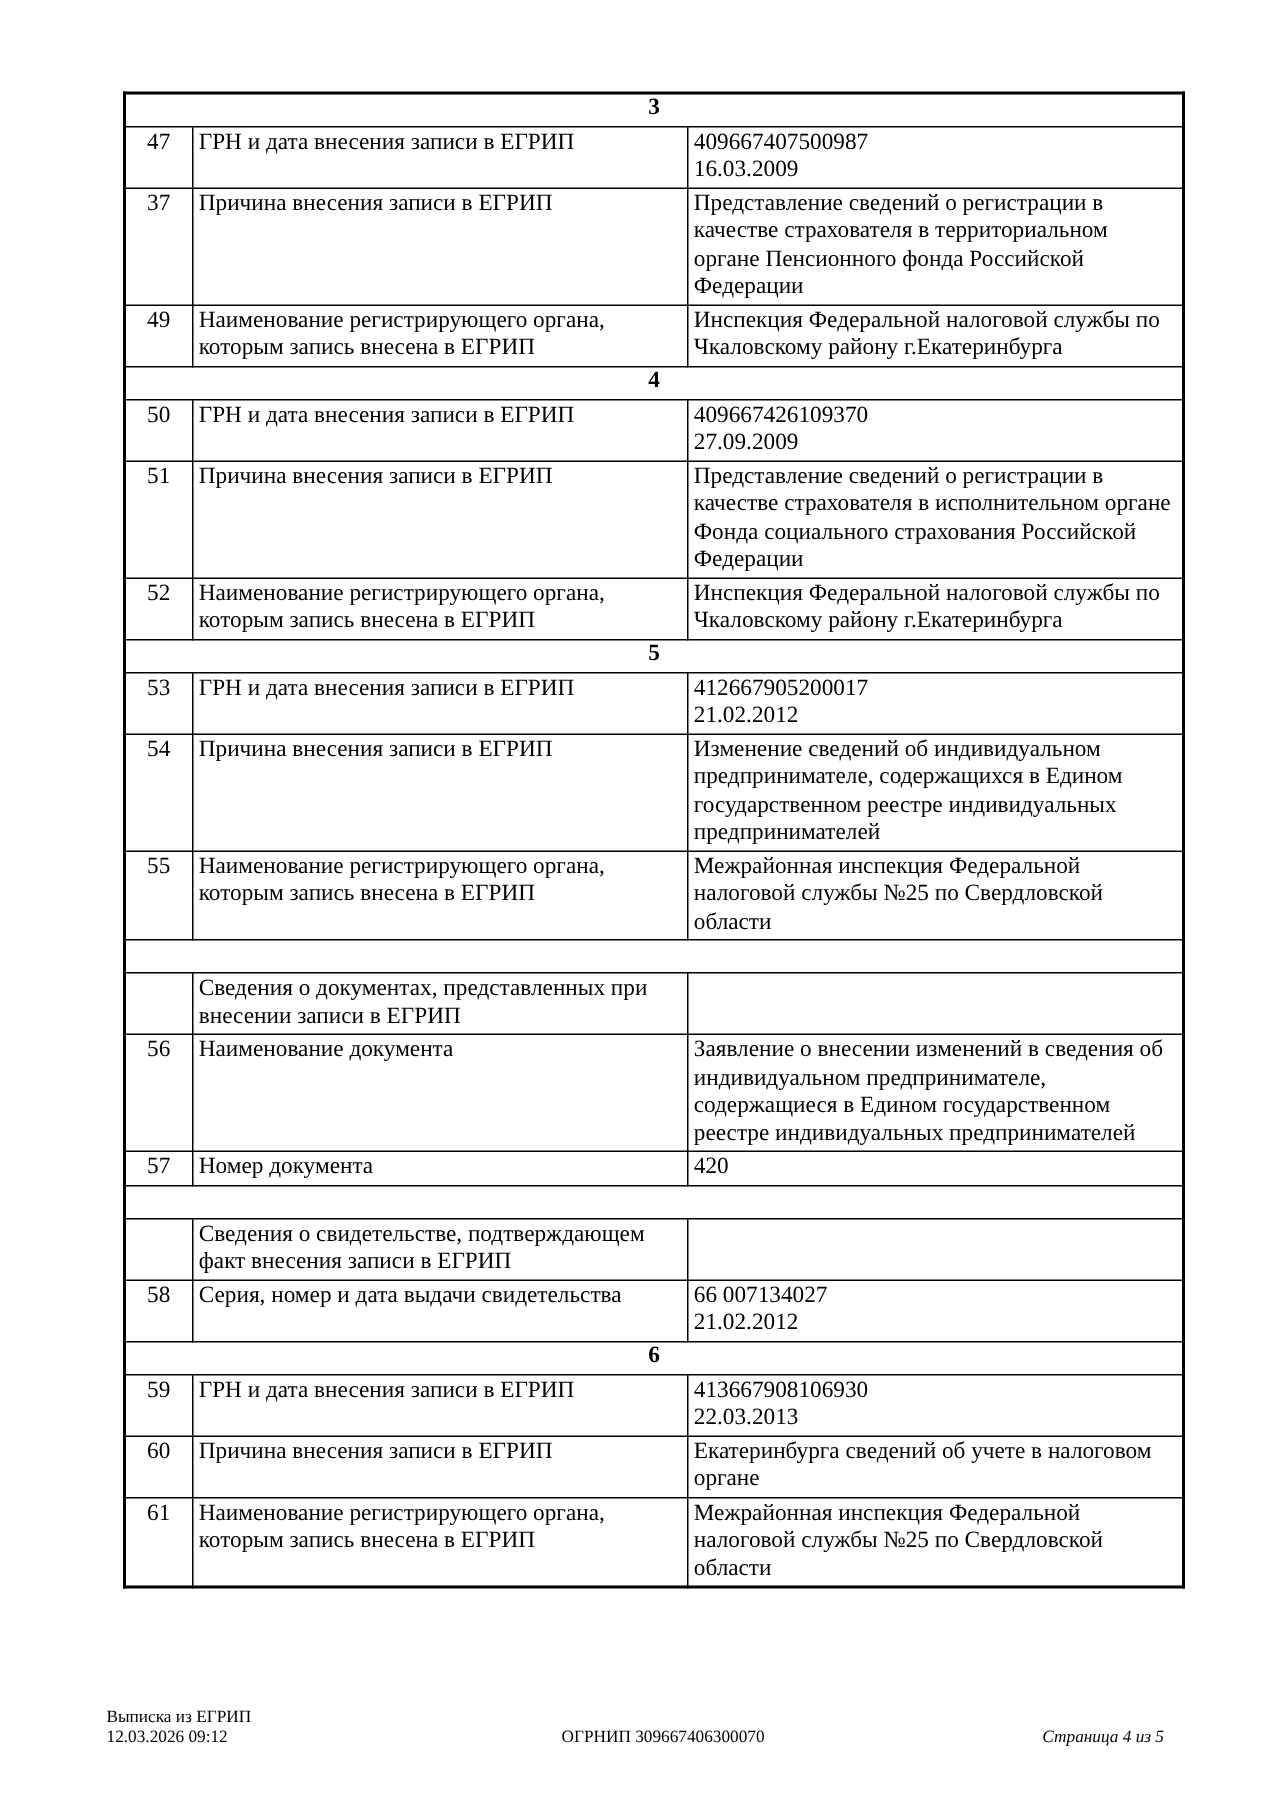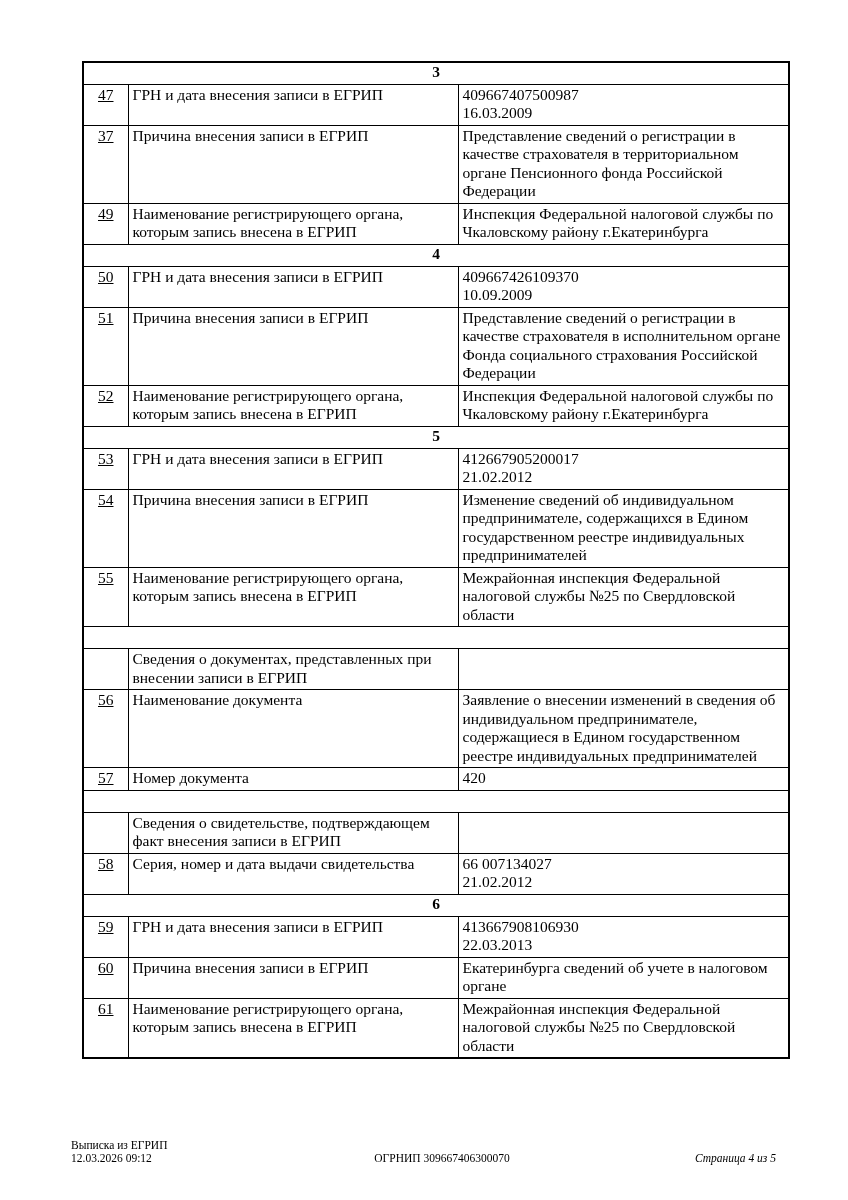--- a/index.html
+++ b/index.html
@@ -24,21 +24,21 @@
     border: 2px solid #000;
   }
   .doc-table td {
     border: 1px solid #000;
     vertical-align: top;
     font-size: 15.5px;
     line-height: 18.5px;
     padding: 1px 4px 2px 4px;
     overflow: hidden;
   }
-  td.num-cell { text-align: center; padding-left: 1px; padding-right: 1px; text-decoration: underline; }
+  td.num-cell { text-align: center; padding-left: 1px; padding-right: 1px; }
   td.section-cell {
     text-align: center;
     font-weight: bold;
     height: 22px;
     padding-top: 0;
   }
   td.spacer-cell { height: 22px; }
   .value-line { display: block; }
 
   .footer {
@@ -93,21 +93,21 @@
           </td>
         </tr>
         <tr>
           <td colspan="3" class="section-cell">4</td>
         </tr>
         <tr>
           <td class="num-cell">50</td>
           <td class="label-cell">ГРН и дата внесения записи в ЕГРИП</td>
           <td class="value-cell">
             <div class="value-line">409667426109370</div>
-            <div class="value-line">10.09.2009</div>
+            <div class="value-line">27.09.2009</div>
           </td>
         </tr>
         <tr>
           <td class="num-cell">51</td>
           <td class="label-cell">Причина внесения записи в ЕГРИП</td>
           <td class="value-cell">
             <div class="value-line">Представление сведений о регистрации в качестве страхователя в исполнительном органе Фонда социального страхования Российской Федерации</div>
           </td>
         </tr>
         <tr>

